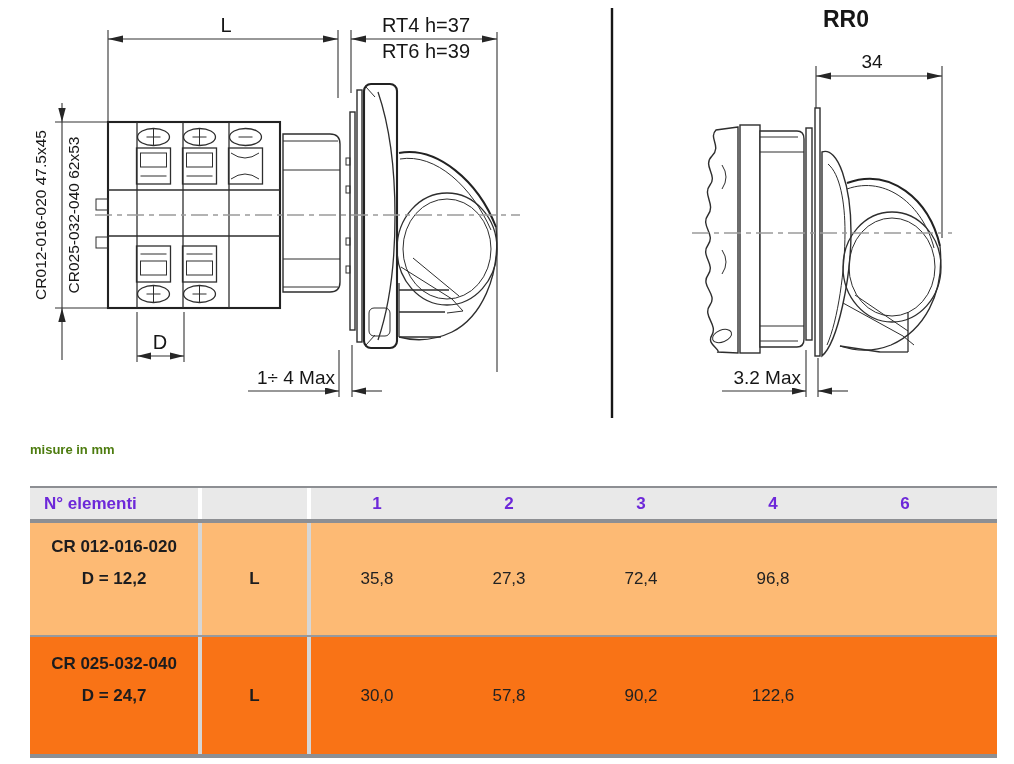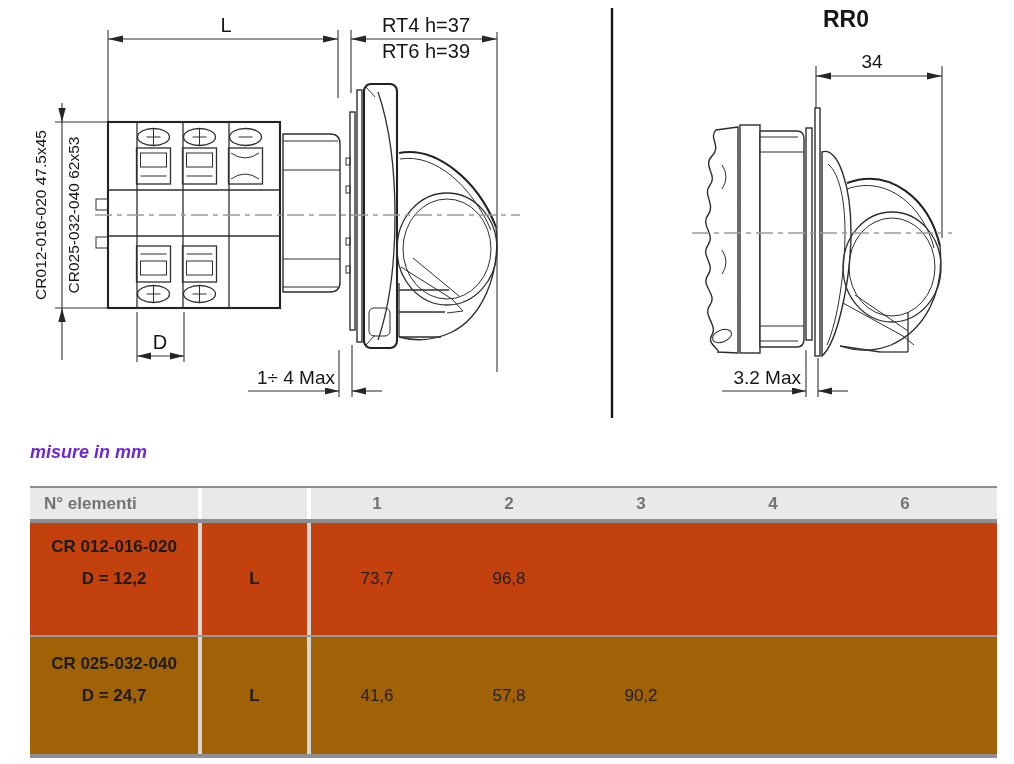--- a/index.html
+++ b/index.html
@@ -14,36 +14,36 @@
   svg .d{stroke:#333;stroke-width:1.1;fill:none;}
   svg .cl{stroke:#9a9a9a;stroke-width:1.3;stroke-dasharray:17 5 5 5;fill:none;}
   svg .ar{fill:#262626;stroke:none;}
   svg .dv{stroke:#161616;stroke-width:2.4;}
   svg text{fill:#161616;font-family:"Liberation Sans","DejaVu Sans",sans-serif;}
   svg text.dim{font-size:20px;}
   svg text.dimS{font-size:19px;}
   svg text.rot{font-size:15.5px;}
   svg text.ttl{font-size:23px;font-weight:700;}
 
-  .note{position:absolute;left:30px;top:442px;font-size:18px;font-weight:700;color:#6d28d9;font-style:italic;}
+  .note{position:absolute;left:30px;top:442px;font-size:13px;font-weight:700;color:#4d7c0f;}
 
   .dtable{position:absolute;left:30px;top:486px;width:967px;font-size:17px;}
   .trow{display:flex;align-items:stretch;}
   .thead{height:31px;background:#e9e9e9;border-top:2px solid #8d8f93;border-bottom:4px solid #8d8f93;}
-  .r1{height:112px;border-bottom:2px solid #97999d;background:#c2410c;}
-  .r2{height:117px;border-bottom:4px solid #8d8f93;background:#a16207;}
+  .r1{height:112px;border-bottom:2px solid #97999d;background:#fdba74;}
+  .r2{height:117px;border-bottom:4px solid #8d8f93;background:#f97316;}
   .c{display:flex;align-items:center;justify-content:center;}
   .c1{width:168px;justify-content:flex-start;padding-left:14px;box-sizing:border-box;}
   .cL{width:105px;}
   .cn{width:132px;}
   .fill{flex:1;}
   .sep{width:4px;}
   .thead .sep{background:#fff;}
   .tbody .sep{background:#d6d6d6;}
-  .thead .c{font-weight:700;color:#737373;}
+  .thead .c{font-weight:700;color:#6d28d9;}
   .model-cell{flex-direction:column;justify-content:center;align-items:center;padding-left:0;transform:translateY(-16px);line-height:32px;}
   .model-cell .model{font-weight:700;}
   .model-cell .dia{font-weight:700;}
   .pbold{font-weight:700;}
   .val{font-weight:400;color:#222;}
 </style>
 </head>
 <body>
 
 <div class="page">
@@ -286,33 +286,36 @@
     </div>
 
     <div class="trow tbody r1">
       <div class="c c1 model-cell">
         <div class="model">CR 012-016-020</div>
         <div class="dia">D = 12,2</div>
       </div>
       <div class="sep"></div>
       <div class="c cL pbold">L</div>
       <div class="sep"></div>
-      <div class="c cn val">73,7</div>
+      <div class="c cn val">35,8</div>
+      <div class="c cn val">27,3</div>
+      <div class="c cn val">72,4</div>
       <div class="c cn val">96,8</div>
       <div class="fill"></div>
     </div>
 
     <div class="trow tbody r2">
       <div class="c c1 model-cell">
         <div class="model">CR 025-032-040</div>
         <div class="dia">D = 24,7</div>
       </div>
       <div class="sep"></div>
       <div class="c cL pbold">L</div>
       <div class="sep"></div>
-      <div class="c cn val">41,6</div>
+      <div class="c cn val">30,0</div>
       <div class="c cn val">57,8</div>
       <div class="c cn val">90,2</div>
+      <div class="c cn val">122,6</div>
       <div class="fill"></div>
     </div>
 
   </div>
 </div>
 
 </body></html>

